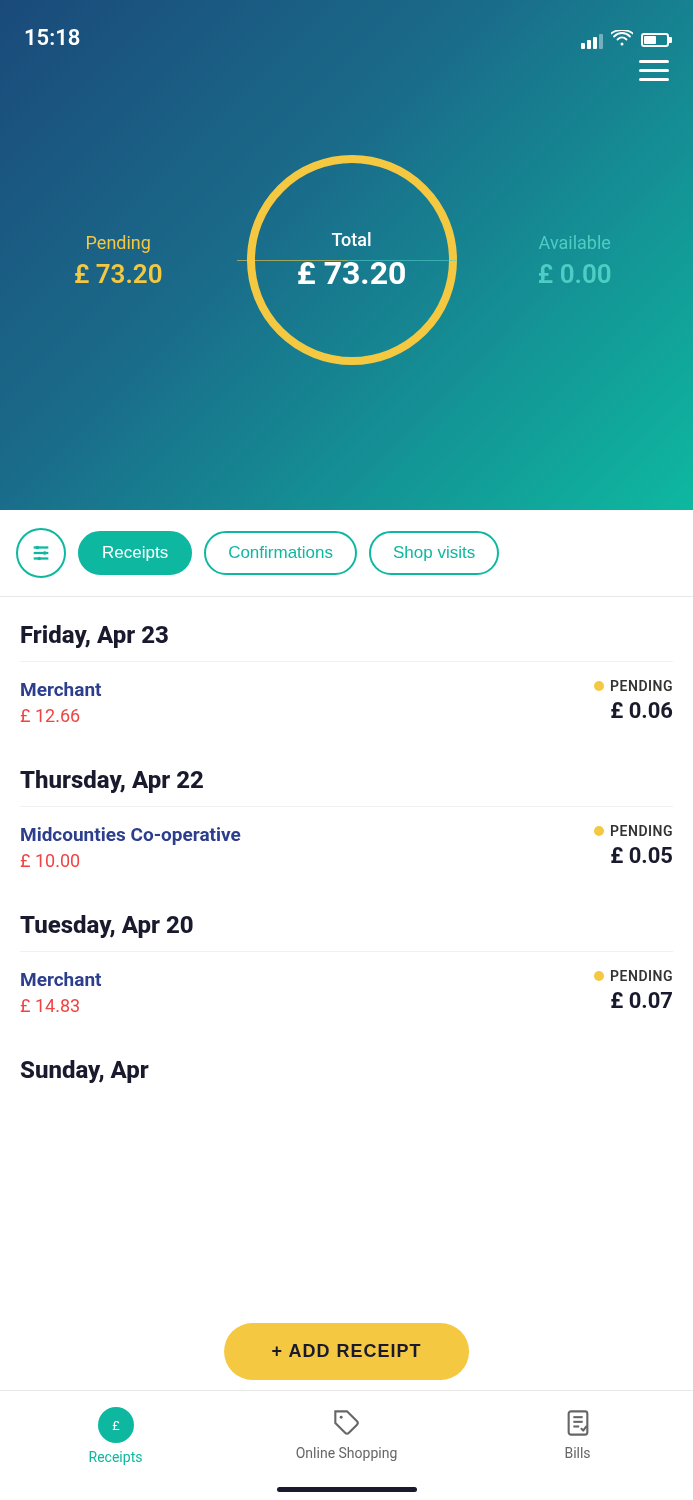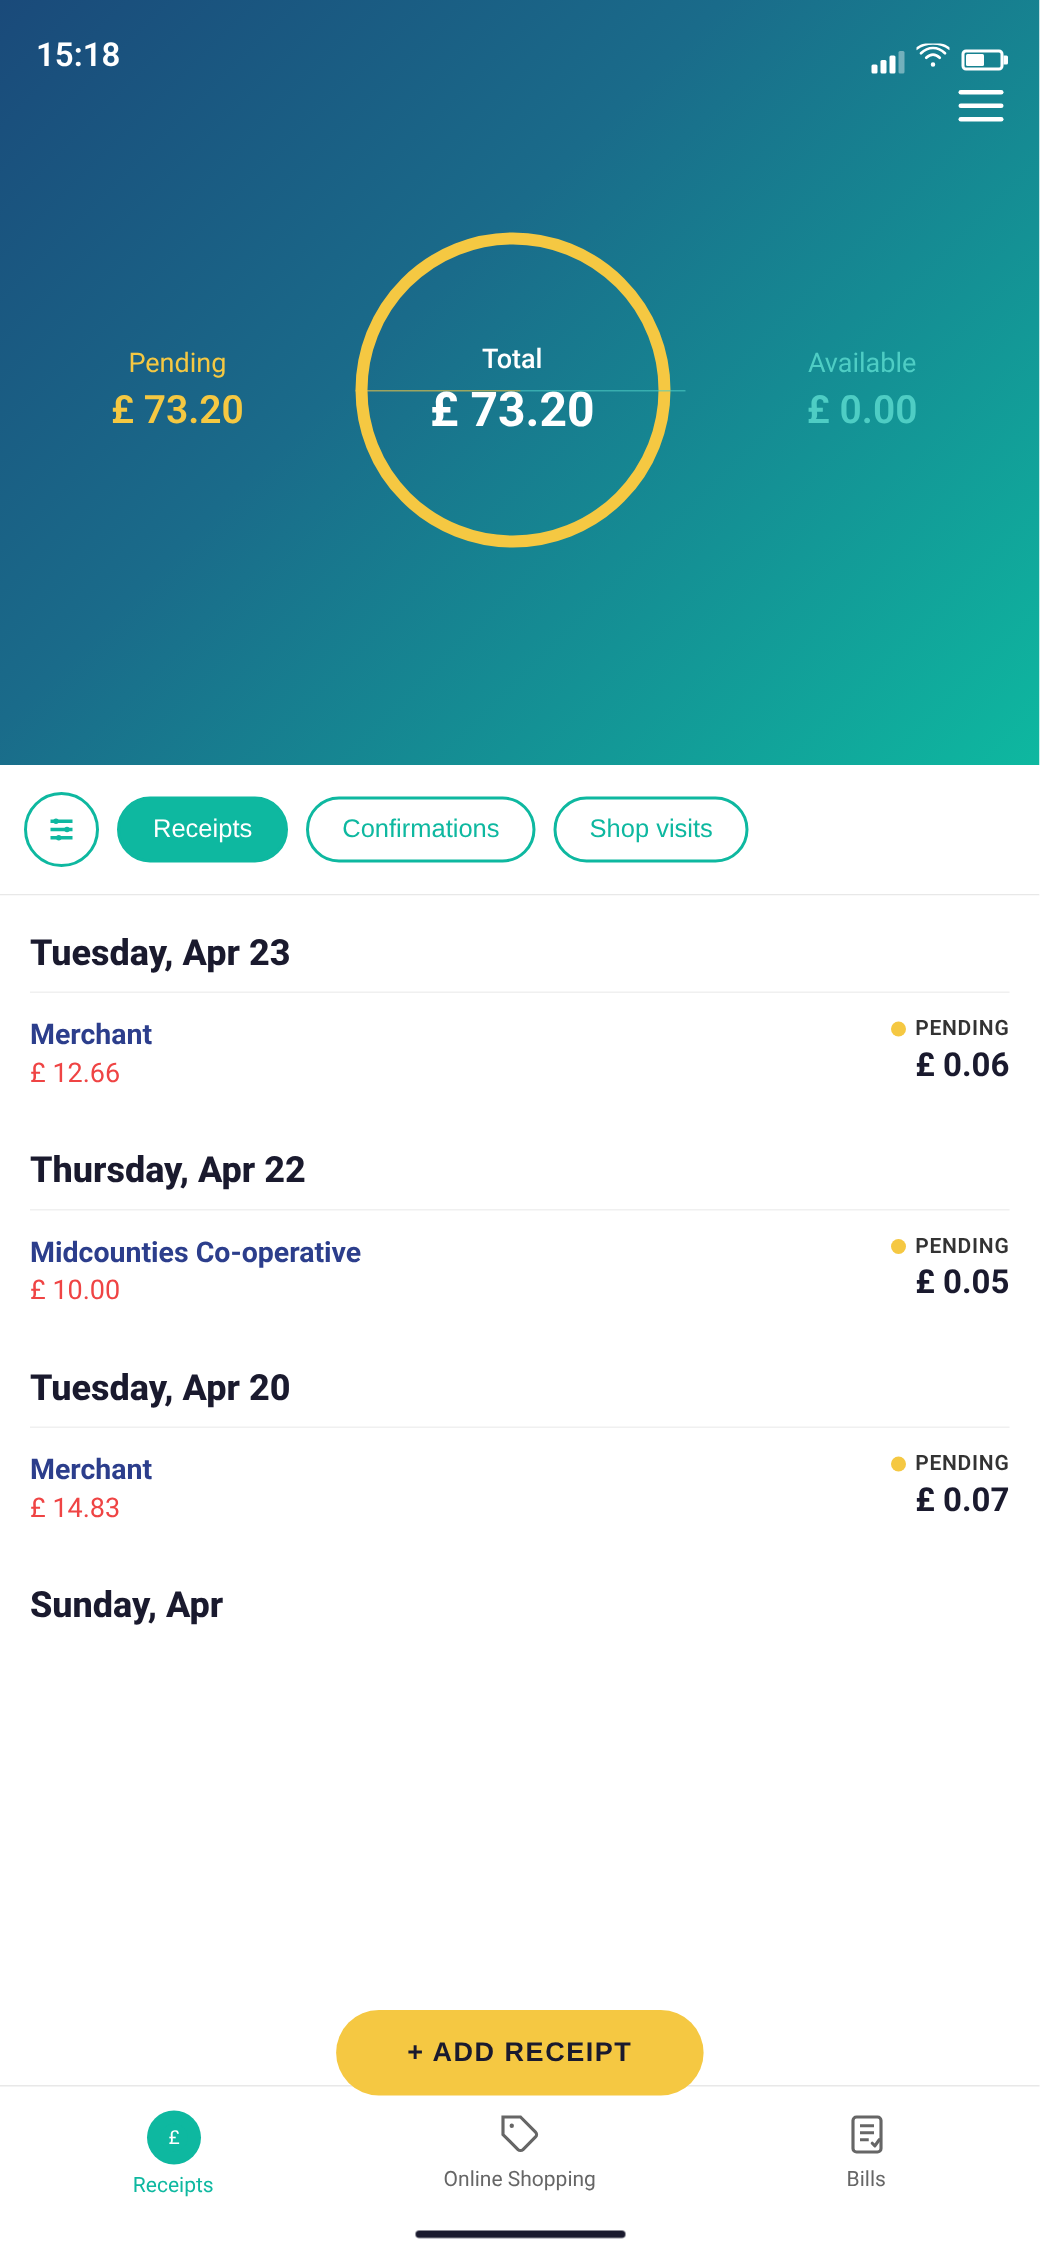--- a/index.html
+++ b/index.html
@@ -129,21 +129,21 @@
       font-size: 26px;
       font-weight: 600;
     }
 
     .balance-circle-container {
       position: relative;
       width: 220px;
       height: 220px;
       display: flex;
       align-items: center;
-      justify-content: flex-start;
+      justify-content: flex-end;
     }
     .balance-circle {
       width: 210px;
       height: 210px;
       border-radius: 50%;
       border: 8px solid #f5c842;
       display: flex;
       flex-direction: column;
       align-items: center;
       justify-content: center;
@@ -304,21 +304,21 @@
     }
     .transaction-cashback {
       font-size: 22px;
       font-weight: 700;
       color: #1a1a2e;
     }
 
     
     .add-receipt-container {
       position: fixed;
-      bottom: 103px;
+      bottom: 120px;
       left: 50%;
       transform: translateX(-50%);
       z-index: 20;
     }
     .add-receipt-btn {
       background: #f5c842;
       color: #1a1a2e;
       border: none;
       border-radius: 40px;
       padding: 18px 48px;
@@ -454,21 +454,21 @@
     </svg>
   </button>
   <button class="tab-pill active">Receipts</button>
   <button class="tab-pill">Confirmations</button>
   <button class="tab-pill">Shop visits</button>
 </div>
 
 <div class="content-area">
 
   <div class="date-header">
-    <span class="date-header-text">Tuesday, Apr 23</span>
+    <span class="date-header-text">Friday, Apr 23</span>
   </div>
   <div class="transaction-item">
     <div class="transaction-left">
       <div class="transaction-merchant">Merchant</div>
       <div class="transaction-amount">£ 12.66</div>
     </div>
     <div class="transaction-right">
       <div class="transaction-status">
         <span class="status-dot"></span>
         <span>PENDING</span>

